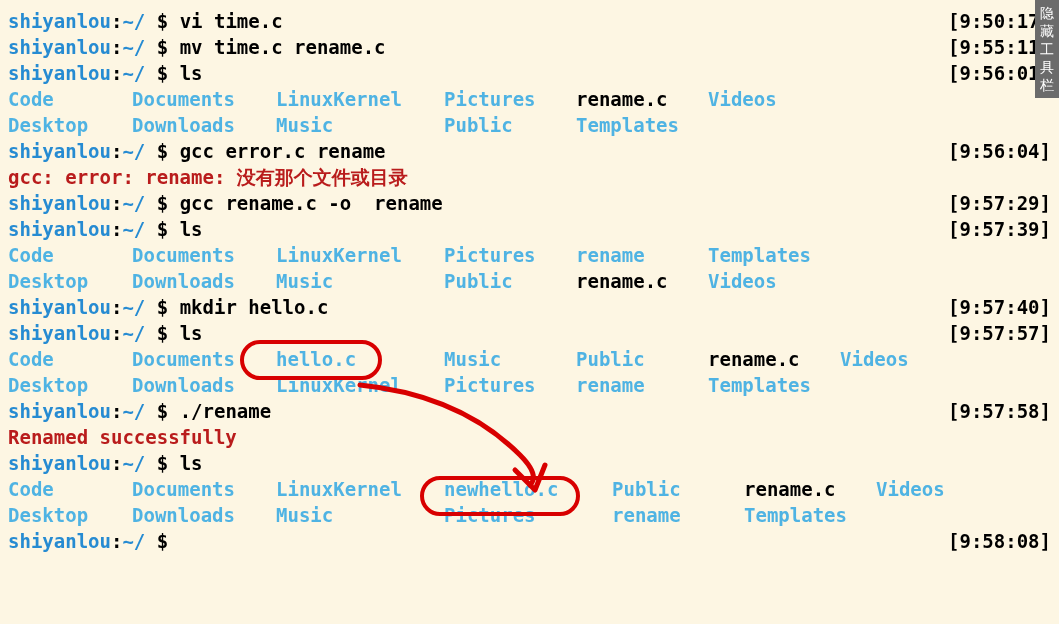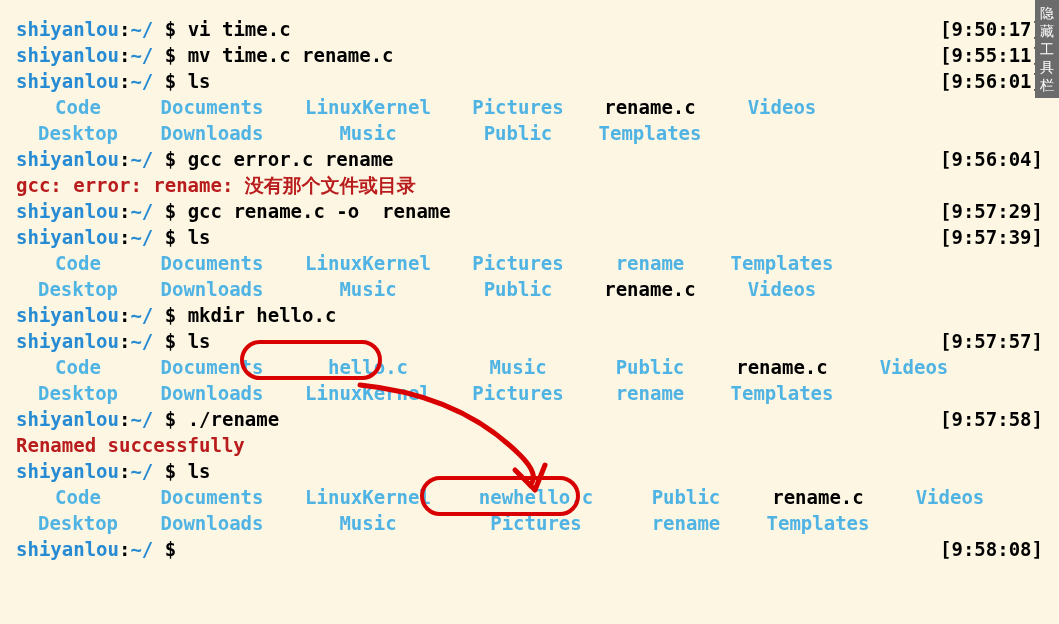--- a/index.html
+++ b/index.html
@@ -12,22 +12,21 @@
       font-family: 'DejaVu Sans Mono', 'Consolas', monospace;
       font-size: 19px;
       font-weight: bold;
       line-height: 26px;
       position: relative;
       width: 1059px;
       height: 624px;
       overflow: hidden;
     }
     .terminal {
-      padding: 16px;
-      text-align: center;
+      padding: 8px;
     }
     .line {
       display: flex;
       white-space: pre;
     }
     .prompt-user { color: #268bd2; }
     .prompt-sep { color: #000; }
     .prompt-path { color: #268bd2; }
     .prompt-dollar { color: #000; }
     .cmd { color: #000; }
@@ -136,20 +135,21 @@
 
   <div class="ls-row">
     <span class="dir c0">Code</span><span class="dir c1">Documents</span><span class="dir c2">LinuxKernel</span><span class="dir c3">Pictures</span><span class="file-exec c4">rename</span><span class="dir c5">Templates</span>
   </div>
   <div class="ls-row">
     <span class="dir c0">Desktop</span><span class="dir c1">Downloads</span><span class="dir c2">Music</span><span class="dir c3">Public</span><span class="file-black c4">rename.c</span><span class="dir c5">Videos</span>
   </div>
 
   <div class="line">
     <span class="prompt-user">shiyanlou</span><span class="prompt-sep">:</span><span class="prompt-path">~/</span><span class="prompt-dollar"> $ </span><span class="cmd">mkdir hello.c</span>
+    <span class="ts">[9:57:40]</span>
   </div>
 
   <div class="line">
     <span class="prompt-user">shiyanlou</span><span class="prompt-sep">:</span><span class="prompt-path">~/</span><span class="prompt-dollar"> $ </span><span class="cmd">ls</span>
     <span class="ts">[9:57:57]</span>
   </div>
 
   <div class="ls-row">
     <span class="dir c0">Code</span><span class="dir c1">Documents</span><span class="dir c2">hello.c</span><span class="dir c3">Music</span><span class="dir c3">Public</span><span class="file-black c4">rename.c</span><span class="dir c5">Videos</span>
   </div>

